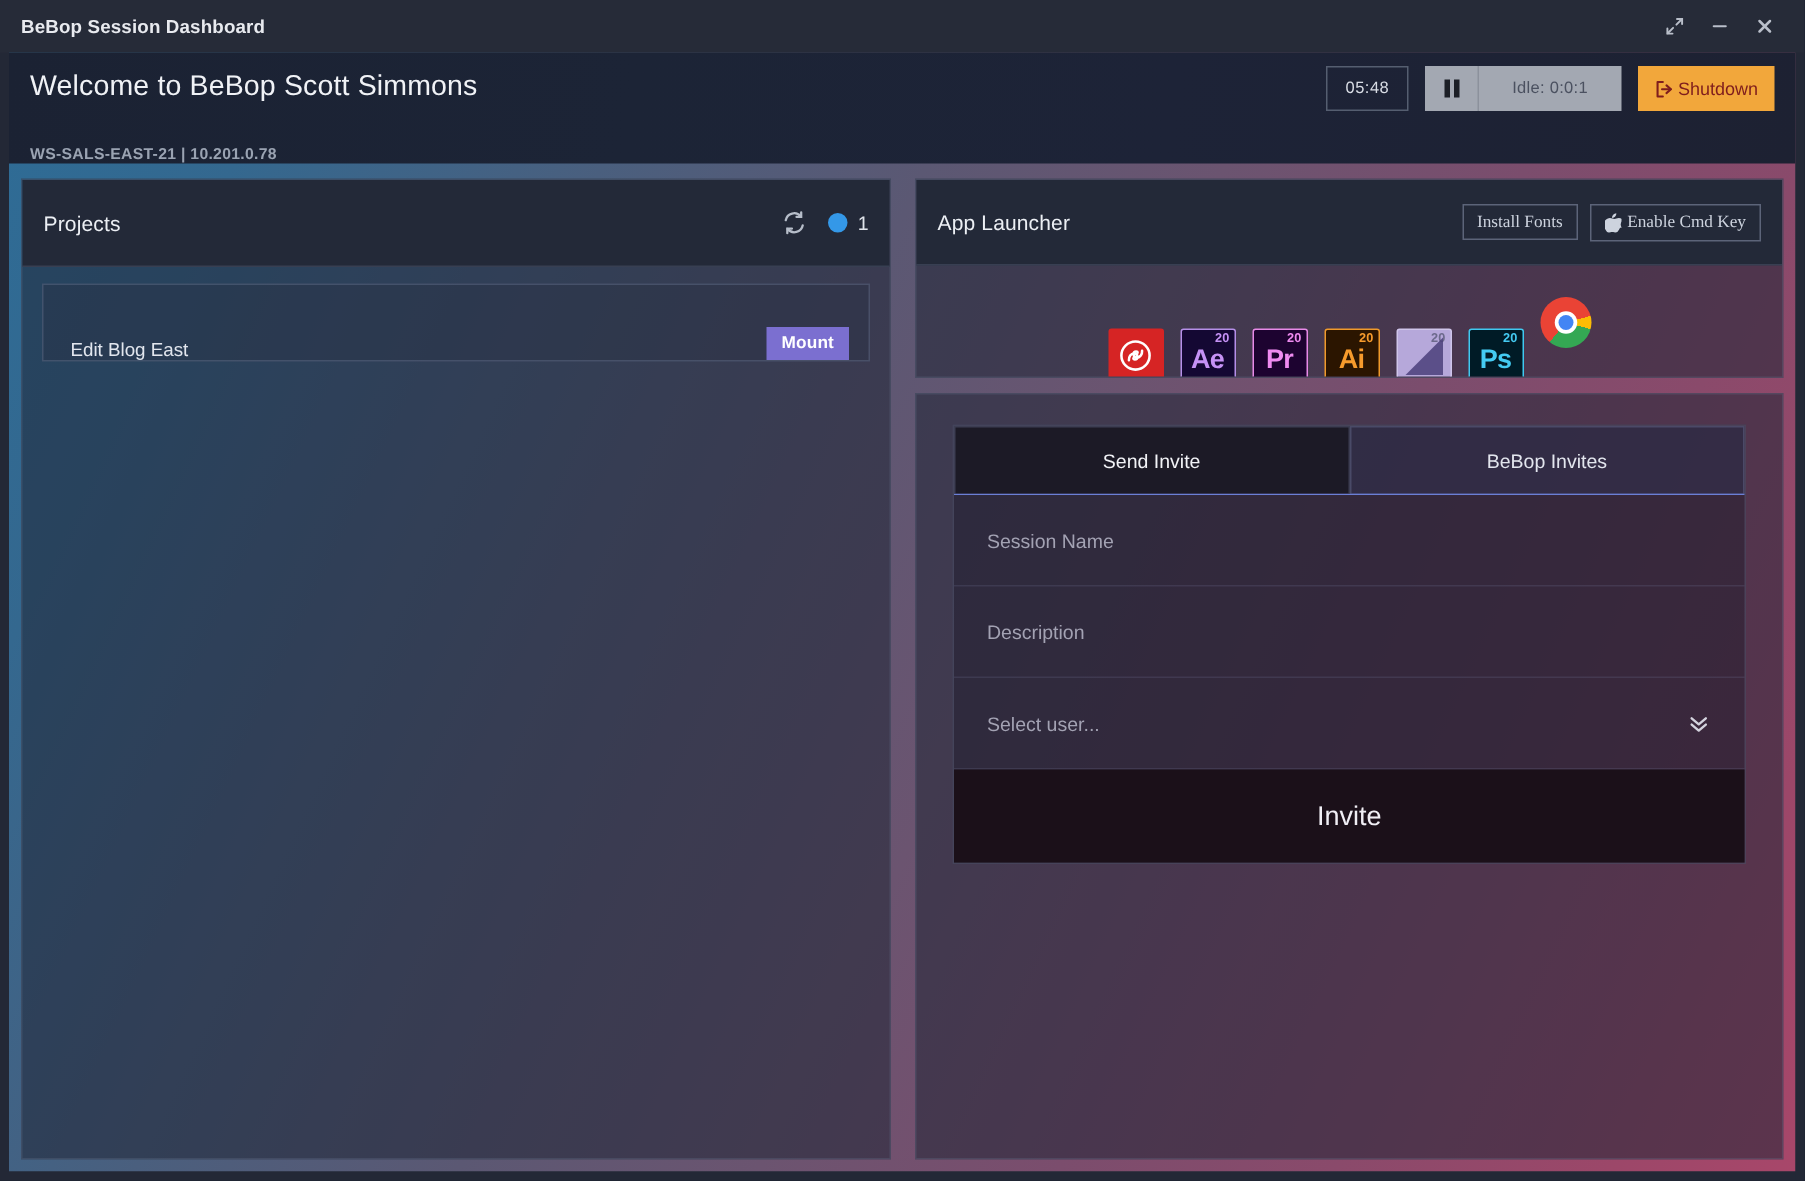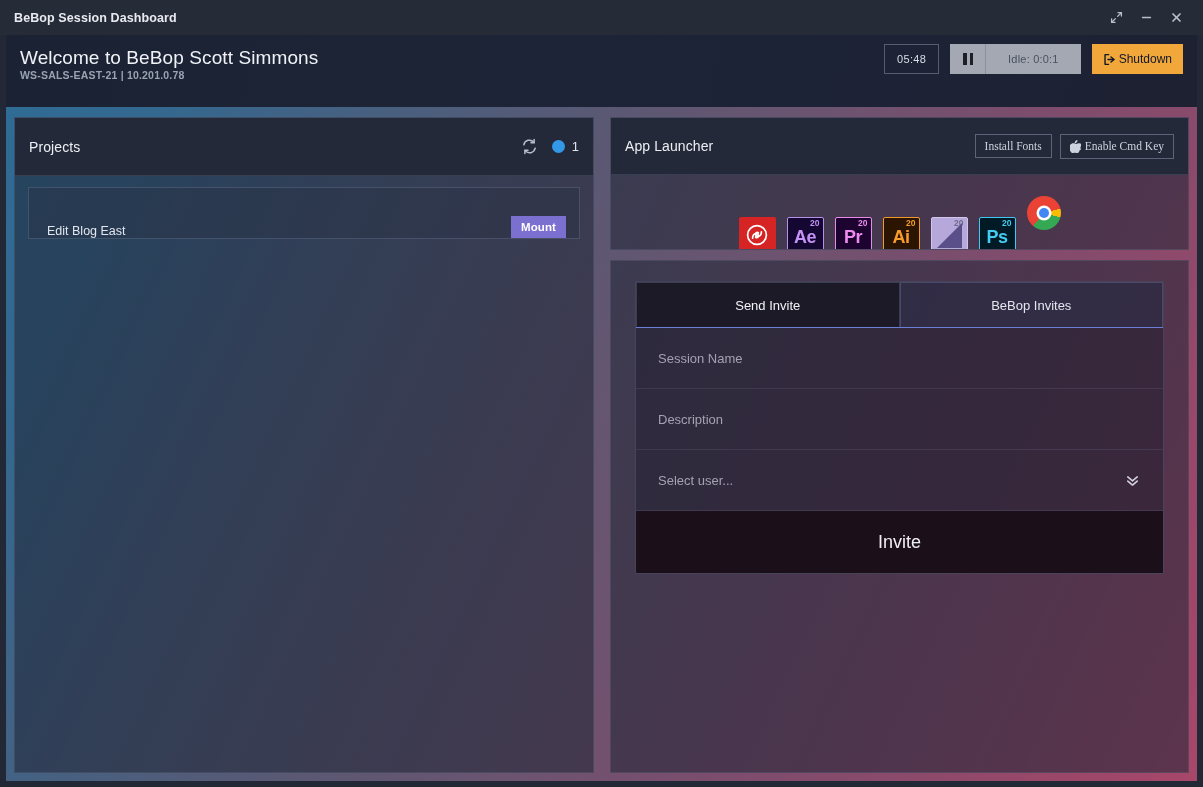--- a/index.html
+++ b/index.html
@@ -94,21 +94,21 @@
     align-items: flex-start;
   }
   #welcome-text-block { padding-top: 2px; }
   #welcome-title {
     font-size: 19px;
     color: #f0f2f6;
     font-weight: normal;
     letter-spacing: .1px;
   }
   #welcome-subtitle {
-    margin-top: 0;
+    margin-top: 28px;
     font-size: 10.5px;
     color: #9aa3b2;
     font-weight: bold;
     letter-spacing: .2px;
   }
 
   #session-controls {
     position: absolute;
     right: 14px;
     top: 9px;
@@ -145,21 +145,21 @@
   }
   #idle-label {
     display: flex; align-items: center; justify-content: center;
     padding: 0 22px;
     font-size: 11px;
     color: #4b5160;
     letter-spacing: .2px;
   }
   #shutdown-button {
     background: #f2a73b;
-    color: #0f172a;
+    color: #7f1d1d;
     display: flex; align-items: center; justify-content: center;
     padding: 0 11px;
     font-size: 12px;
     gap: 3px;
     cursor: pointer;
     font-weight: 500;
   }
   #shutdown-button svg { display:block; }
 
   

